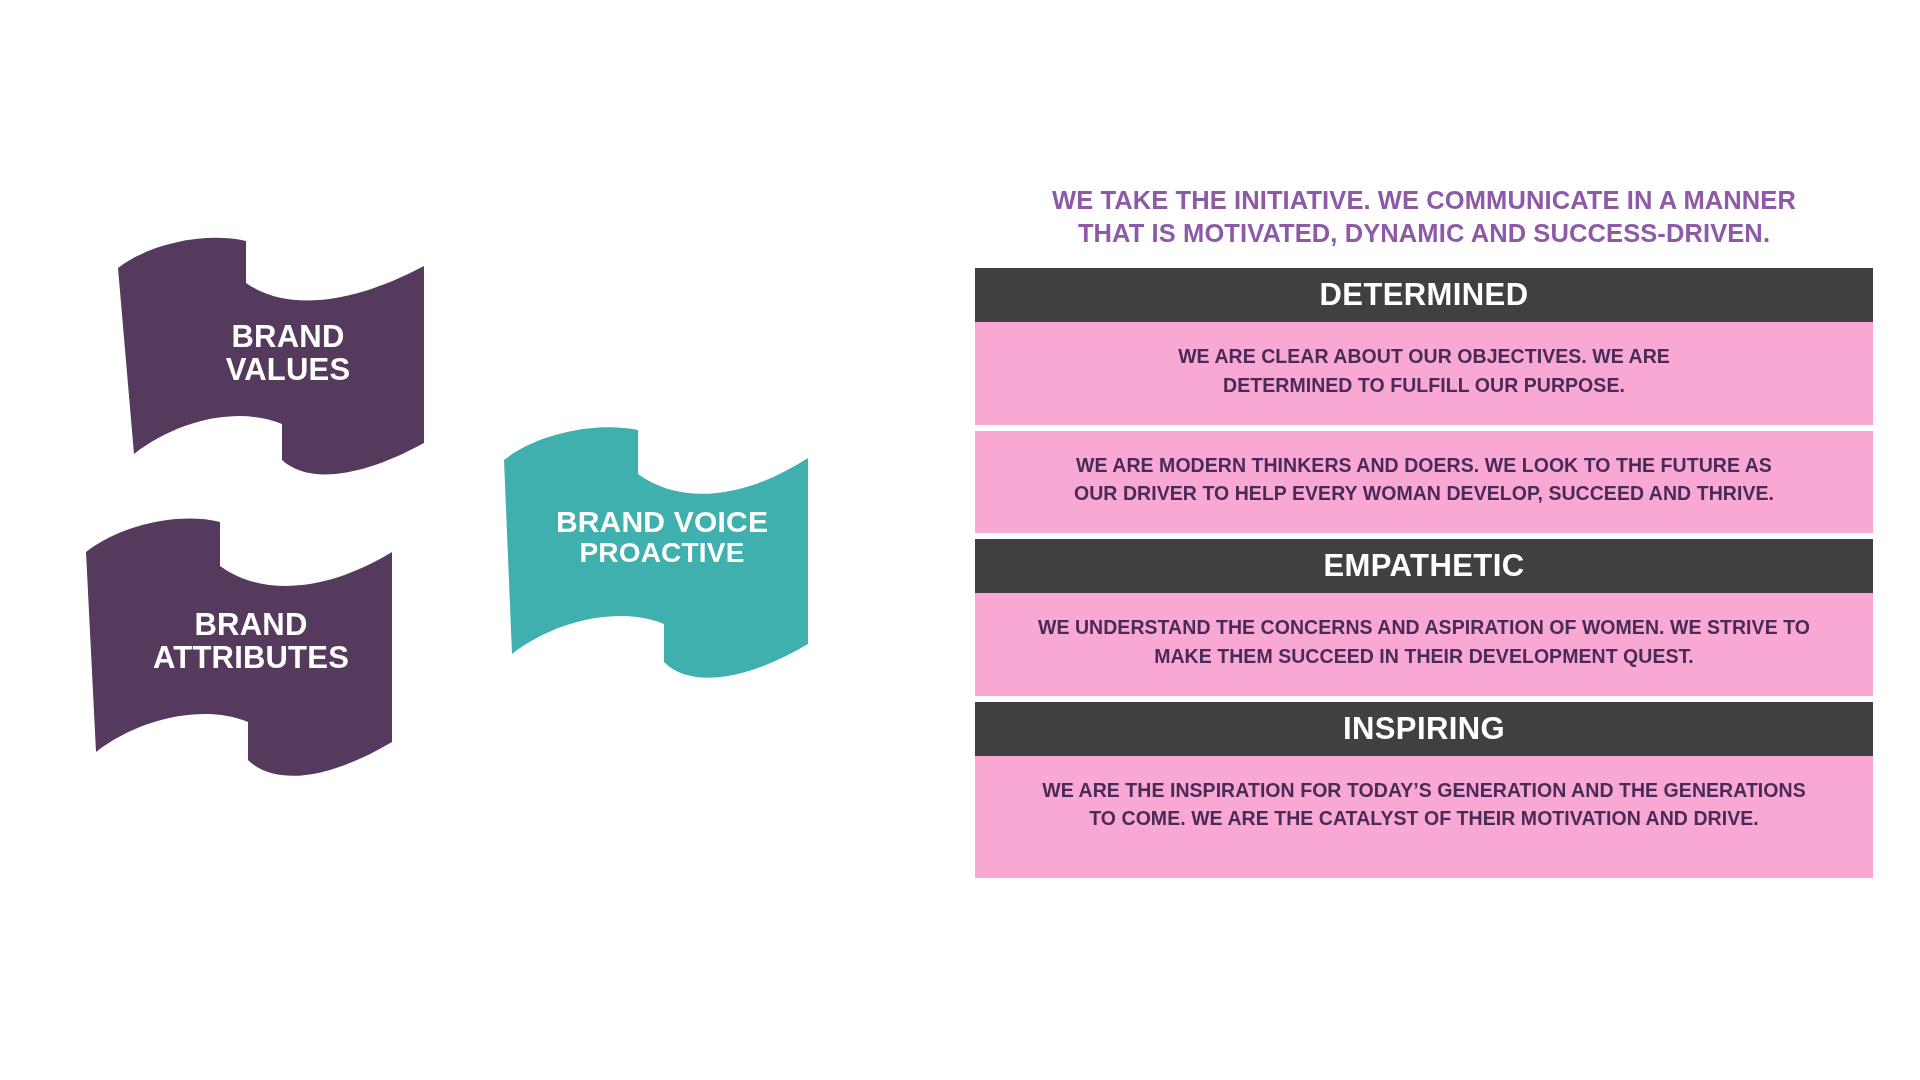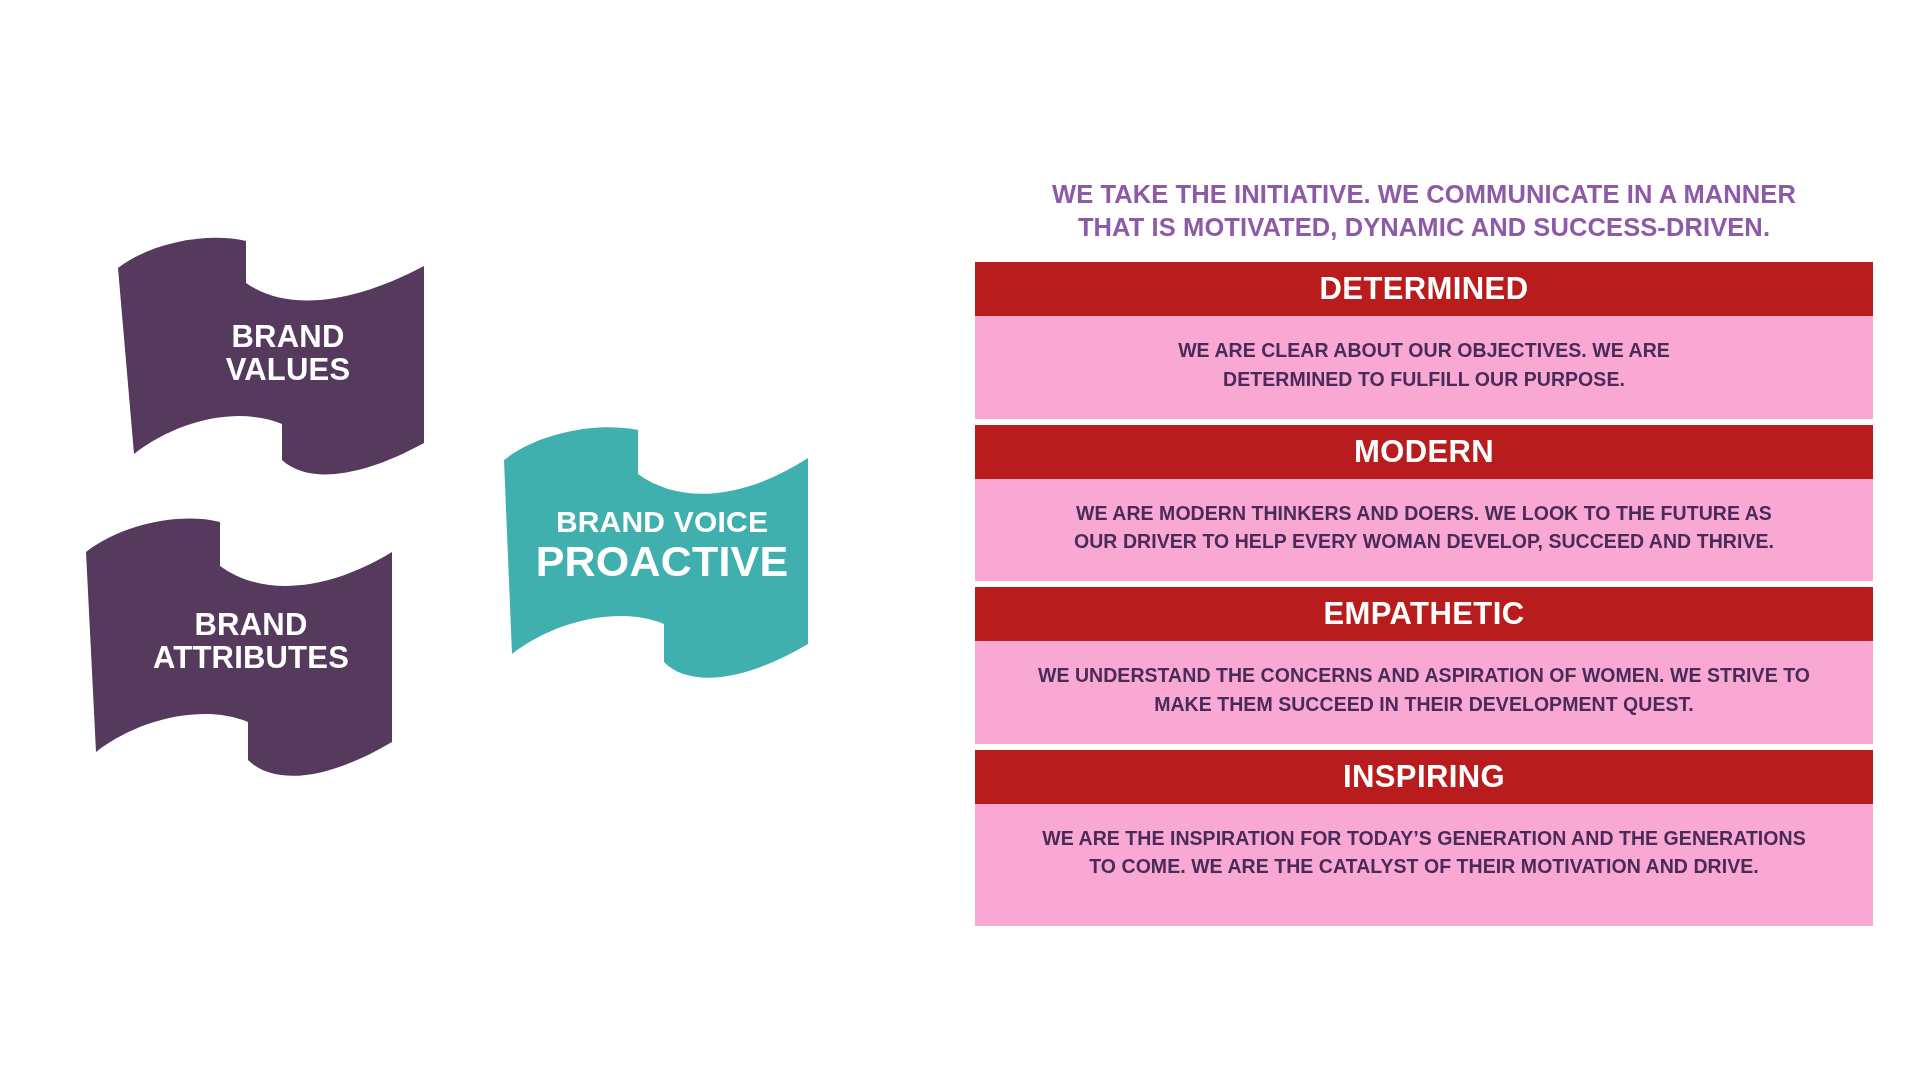--- a/index.html
+++ b/index.html
@@ -76,49 +76,49 @@
     top: 428px;
     width: 316px;
     height: 262px;
   }
   #flag-brand-voice .flag-label {
     top: 78px;
     font-size: 30px;
     padding-left: 16px;
   }
   #flag-brand-voice .flag-label .line2 {
-    font-size: 43px;
+    font-size: 28px;
     display: block;
   }
 
   
   #values-panel {
     position: absolute;
     left: 975px;
-    top: 178px;
+    top: 184px;
     width: 898px;
   }
 
   #panel-intro {
     color: #8d5aa8;
     font-size: 25.5px;
     font-weight: bold;
     line-height: 1.30;
     text-align: center;
     letter-spacing: 0.1px;
     margin: 0 0 18px 0;
     padding: 0 6px;
     white-space: pre-line;
   }
 
   .value-block {
     margin-bottom: 6px;
   }
   .value-title {
-    background: #b91c1c;
+    background: #404040;
     color: #ffffff;
     font-size: 31px;
     font-weight: bold;
     text-align: center;
     letter-spacing: 0.4px;
     line-height: 1;
     padding: 11px 0 12px 0;
   }
   .value-body {
     background: #f9a8d4;
@@ -192,21 +192,20 @@
     <p id="panel-intro">WE TAKE THE INITIATIVE. WE COMMUNICATE IN A MANNER
 THAT IS MOTIVATED, DYNAMIC AND SUCCESS-DRIVEN.</p>
 
     <div class="value-block">
       <div class="value-title">DETERMINED</div>
       <div class="value-body">WE ARE CLEAR ABOUT OUR OBJECTIVES. WE ARE
 DETERMINED TO FULFILL OUR PURPOSE.</div>
     </div>
 
     <div class="value-block">
-      <div class="value-title">MODERN</div>
       <div class="value-body">WE ARE MODERN THINKERS AND DOERS. WE LOOK TO THE FUTURE AS
 OUR DRIVER TO HELP EVERY WOMAN DEVELOP, SUCCEED AND THRIVE.</div>
     </div>
 
     <div class="value-block">
       <div class="value-title">EMPATHETIC</div>
       <div class="value-body">WE UNDERSTAND THE CONCERNS AND ASPIRATION OF WOMEN. WE STRIVE TO
 MAKE THEM SUCCEED IN THEIR DEVELOPMENT QUEST.</div>
     </div>
 

